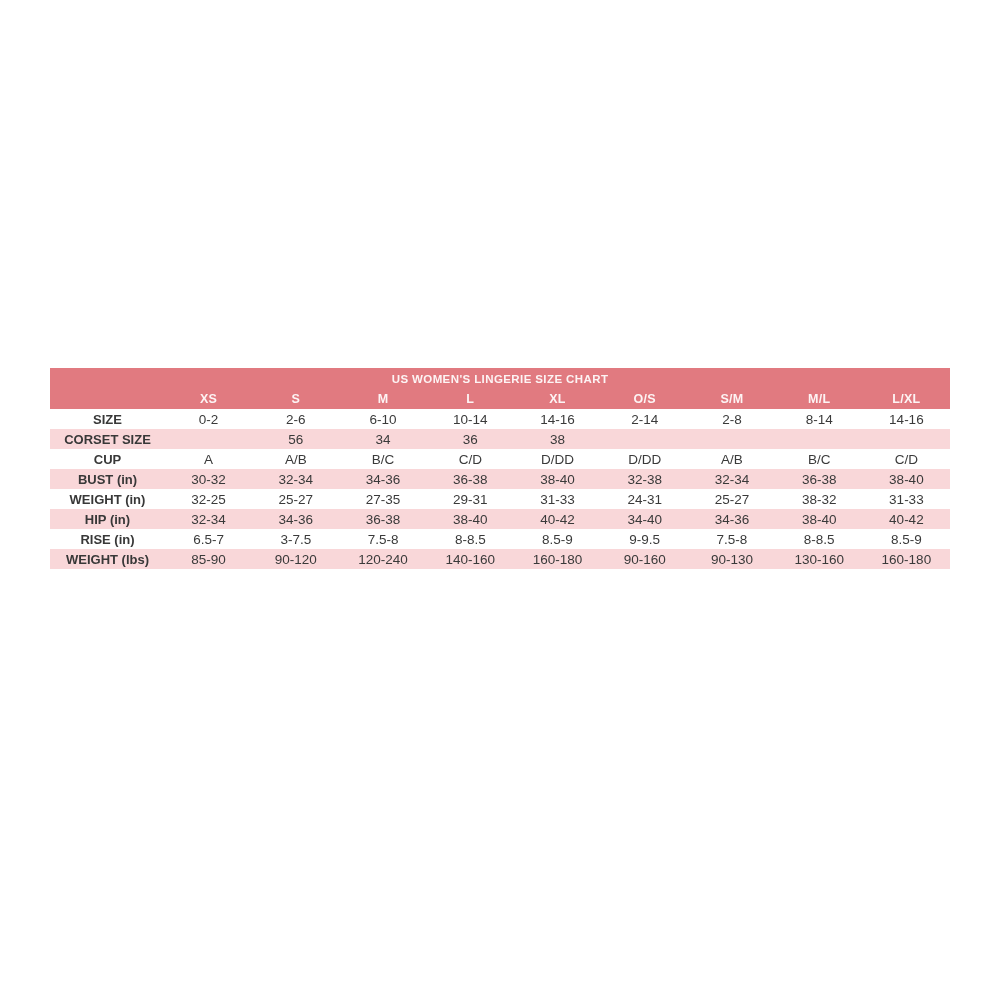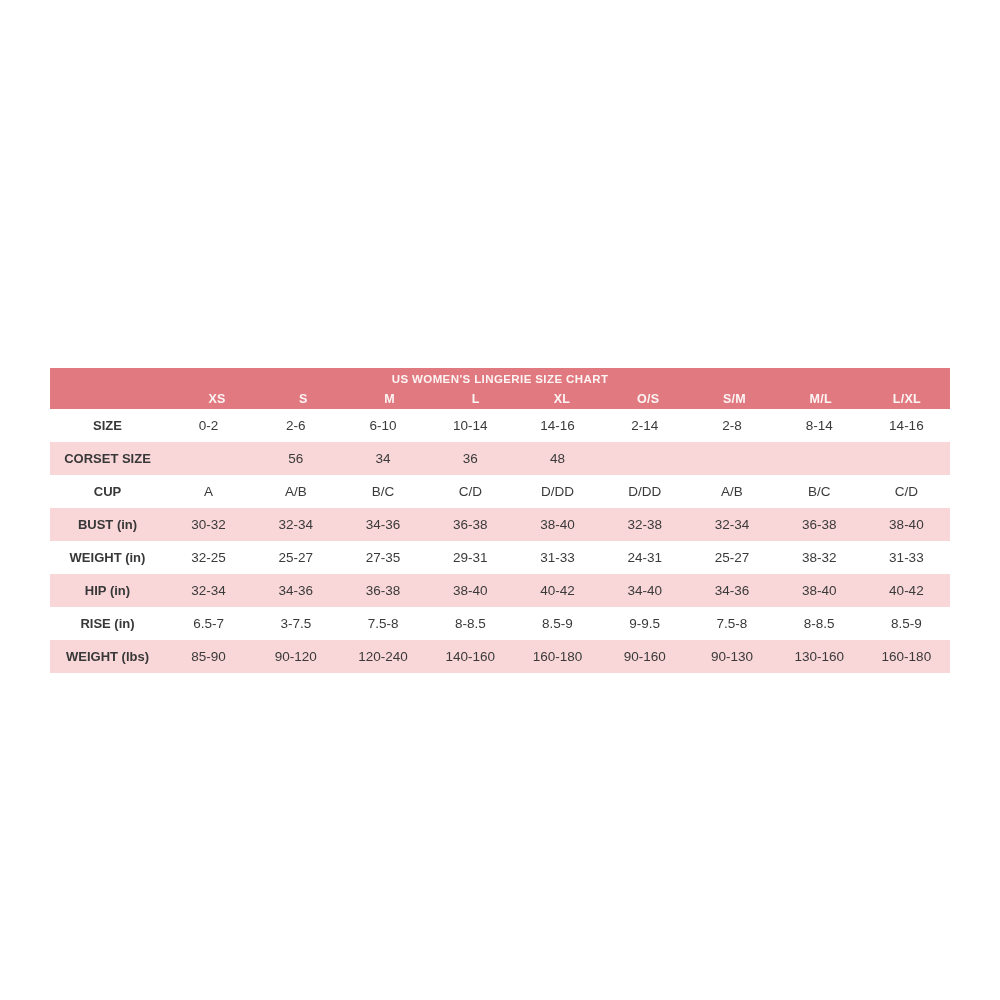--- a/index.html
+++ b/index.html
@@ -41,28 +41,27 @@
     display: grid;
     grid-template-columns: 115px repeat(9, 1fr);
     align-items: center;
   }
   .col-header-row {
     background: var(--header-bg);
     color: var(--header-text);
     height: 20px;
     font-size: 12.5px;
     font-weight: 600;
-    padding-left: 9px;
   }
   .col-header-row .cell {
     text-align: center;
     letter-spacing: 0.3px;
   }
   .data-row {
-    height: 33px;
+    height: 20px;
     background: var(--row-white);
     color: var(--data-text);
   }
   .data-row:nth-child(even) {
     background: var(--stripe-pink);
   }
   .row-label {
     text-align: center;
     font-size: 13px;
     font-weight: 600;
@@ -105,21 +104,21 @@
           <div class="data-cell">2-8</div>
           <div class="data-cell">8-14</div>
           <div class="data-cell">14-16</div>
         </div>
         <div class="grid-row data-row">
           <div class="row-label">CORSET SIZE</div>
           <div class="data-cell"></div>
           <div class="data-cell">56</div>
           <div class="data-cell">34</div>
           <div class="data-cell">36</div>
-          <div class="data-cell">48</div>
+          <div class="data-cell">38</div>
           <div class="data-cell"></div>
           <div class="data-cell"></div>
           <div class="data-cell"></div>
           <div class="data-cell"></div>
         </div>
         <div class="grid-row data-row">
           <div class="row-label">CUP</div>
           <div class="data-cell">A</div>
           <div class="data-cell">A/B</div>
           <div class="data-cell">B/C</div>

